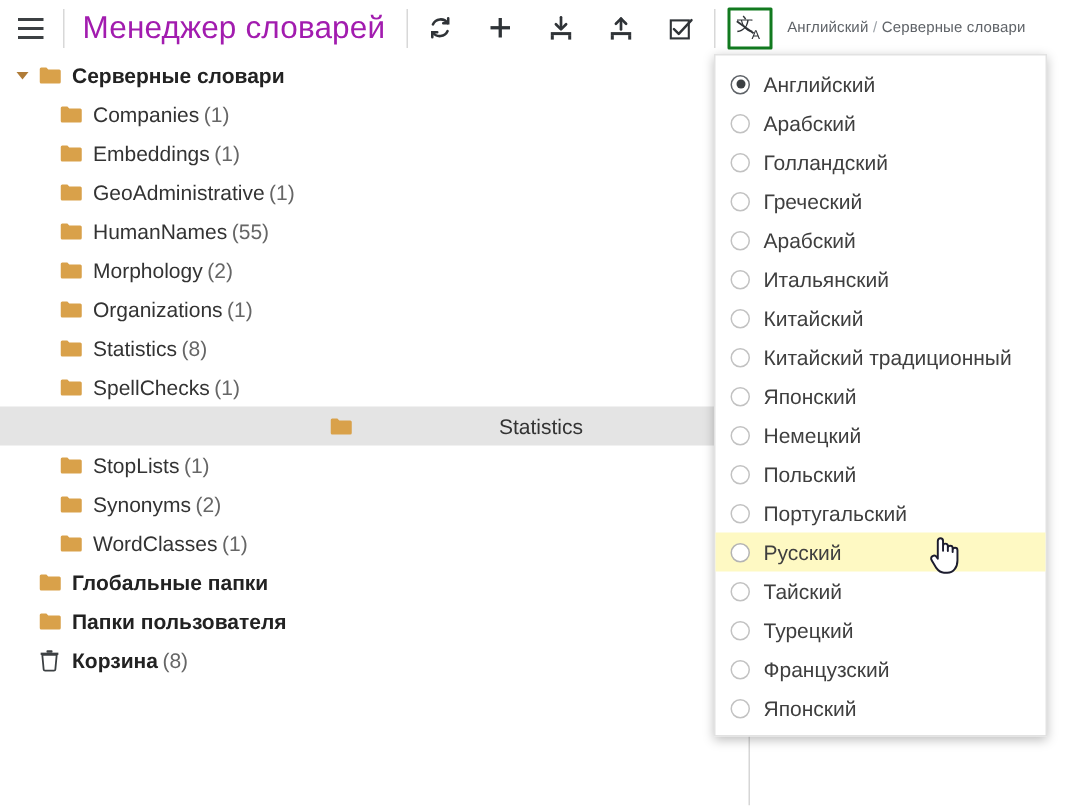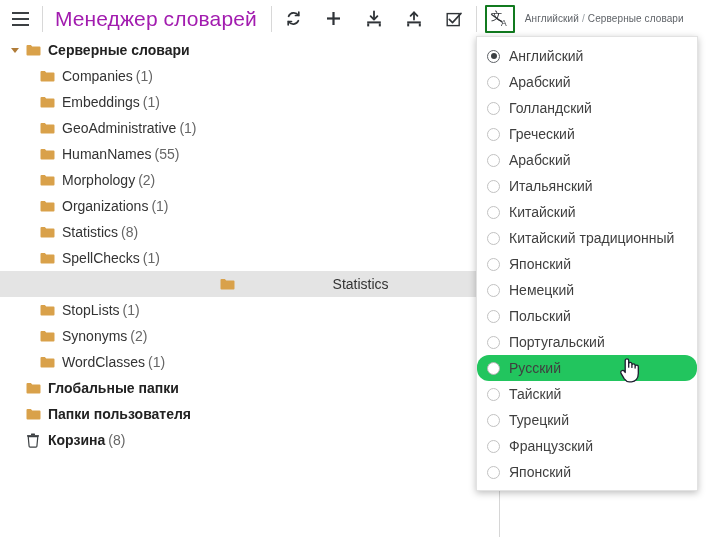--- a/index.html
+++ b/index.html
@@ -130,21 +130,21 @@
   }
   .dd-item {
     height: 26px;
     display: flex; align-items: center;
     padding-left: 10px;
     font-size: 14px;
     color: #3f3f3f;
     cursor: pointer;
     white-space: nowrap;
   }
-  .dd-item.hover { background: #22c55e; border-radius: 12px; }
+  .dd-item.hover { background: #fef9c3; }
   .radio {
     width: 13px; height: 13px;
     border: 1px solid #c2c2c2;
     border-radius: 50%;
     background: #ffffff;
     flex: 0 0 auto;
     position: relative;
     margin-right: 9px;
   }
   .dd-item.selected .radio { border-color: #5f6368; }

